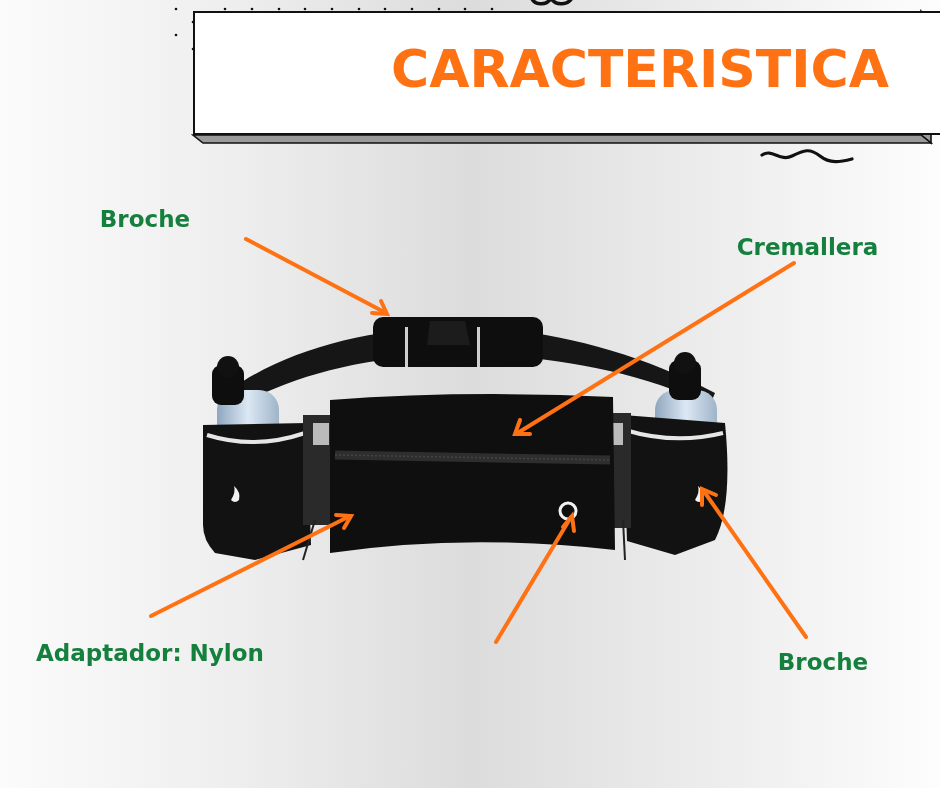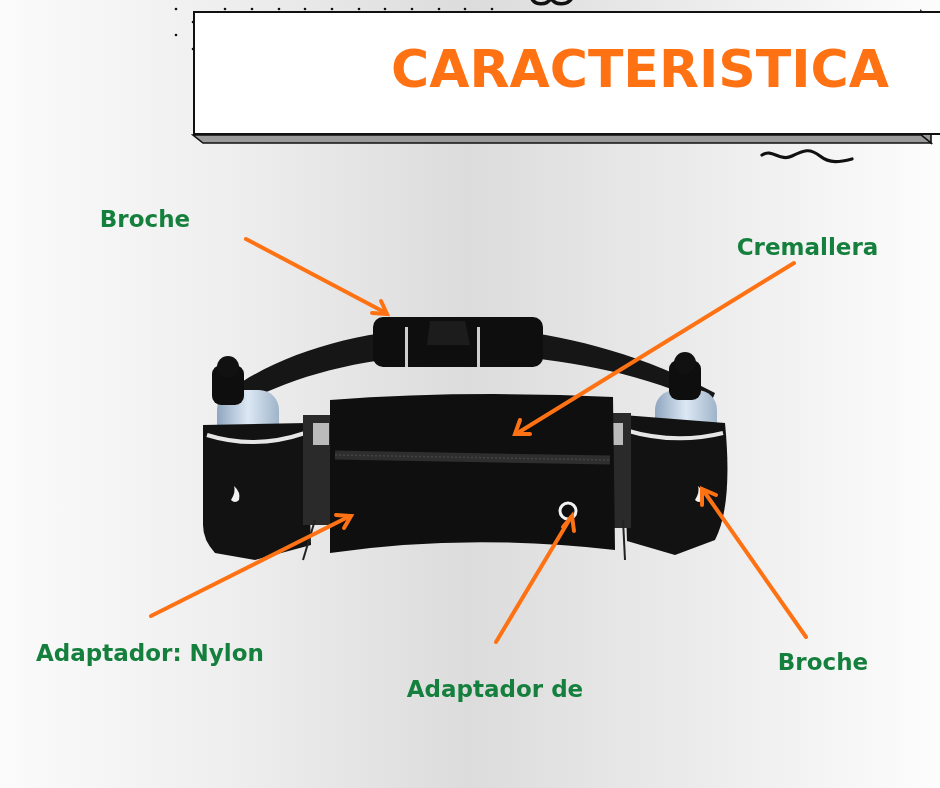--- a/index.html
+++ b/index.html
@@ -153,18 +153,17 @@
 
 <div class="label" style="left:720px;top:228px;width:175px">
   <span>Cremallera</span>
 </div>
 
 <div class="label" style="left:30px;top:634px;width:240px">
   <span>Adaptador: Nylon</span>
 </div>
 
 <div class="label" style="left:385px;top:670px;width:220px">
-  <span>Adaptador de</span>
 </div>
 
 <div class="label" style="left:728px;top:643px;width:190px">
   <span>Broche</span>
 </div>
 
 </body></html>

